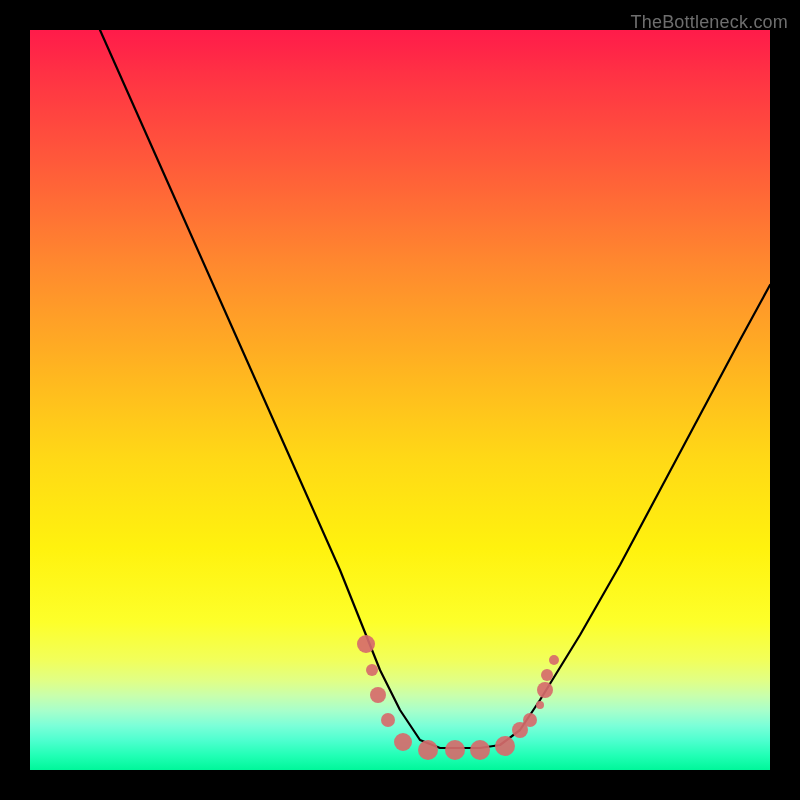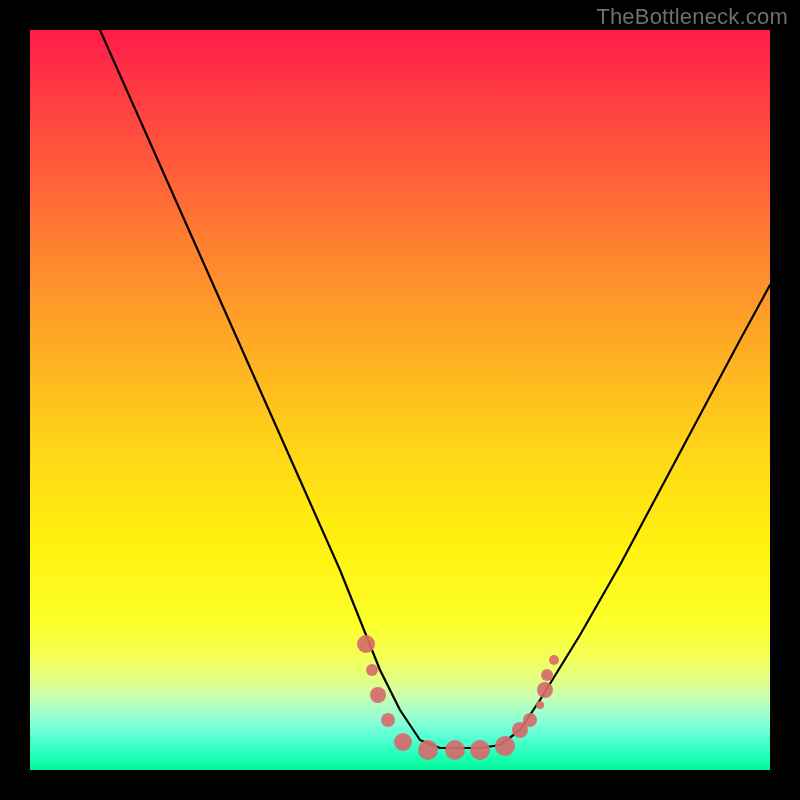--- a/index.html
+++ b/index.html
@@ -42,25 +42,25 @@
       #c8ffad 90%,
       #a7ffcb 92%,
       #7bffd8 94%,
       #4effcf 96%,
       #22ffb6 98%,
       #00f79a 100%
     );
   }
   .watermark {
     position: absolute;
-    top: 4px;
+    top: 12px;
     right: 12px;
     color: #6e6e6e;
     font-family: Arial, Helvetica, sans-serif;
-    font-size: 22px;
+    font-size: 18px;
     letter-spacing: 0.2px;
     user-select: none;
   }
   svg.curve {
     position: absolute;
     left: 0; top: 0;
   }
 </style>
 </head>
 <body>

